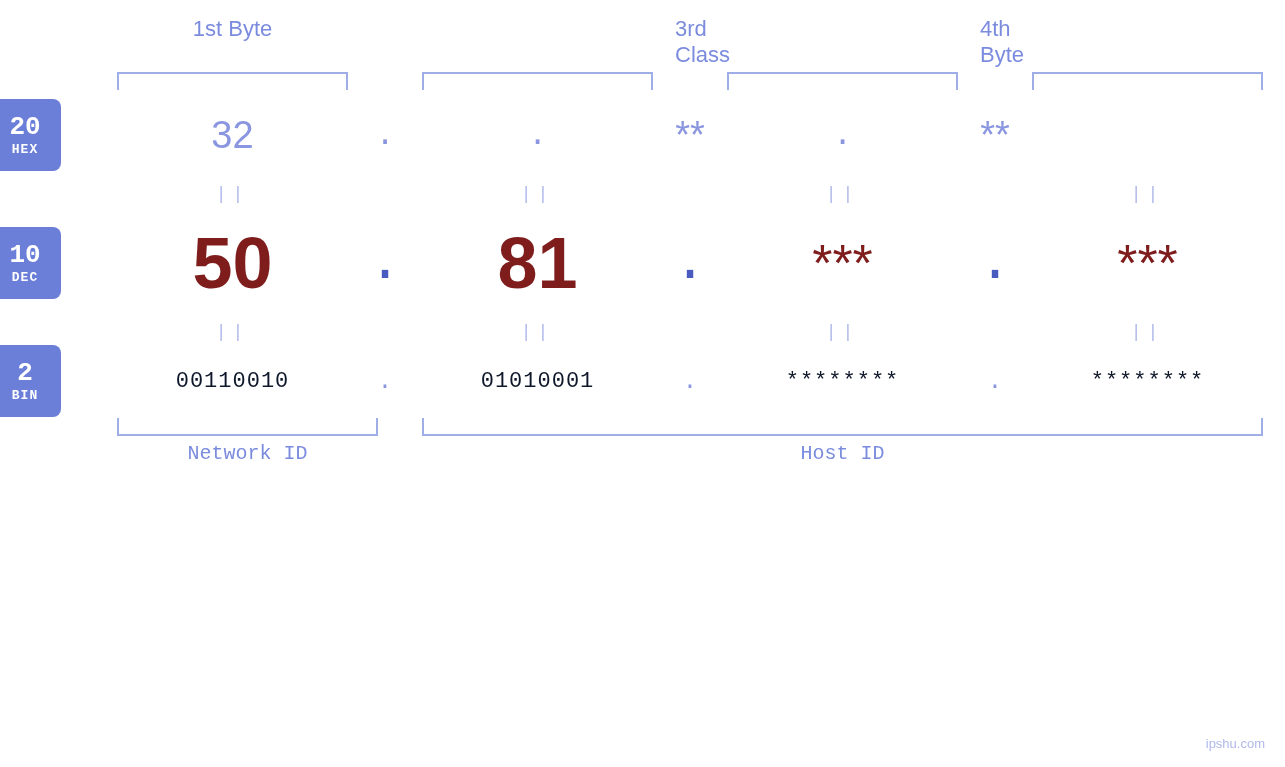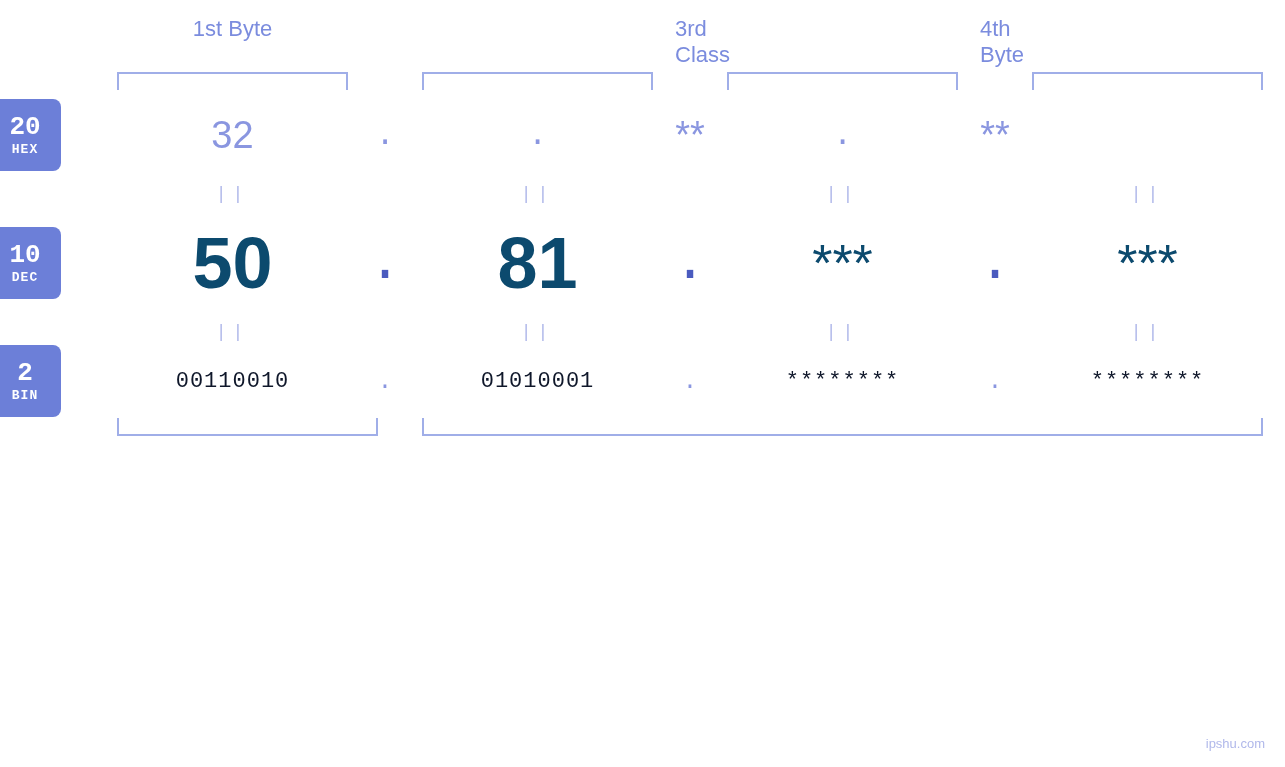--- a/index.html
+++ b/index.html
@@ -49,21 +49,21 @@
       font-size: 38px;
       color: #8a96e0;
       font-family: Arial, sans-serif;
       font-weight: 300;
     }
     .hex-sep { font-size: 32px; color: #8a96e0; }
 
     
     .dec-value {
       font-size: 72px;
-      color: #0c4a6e;
+      color: #7f1d1d;
       font-family: Arial, sans-serif;
       font-weight: bold;
     }
     .dec-sep { font-size: 56px; color: #4a5bbf; }
 
     
     .bin-value {
       font-size: 22px;
       color: #0f172a;
       letter-spacing: 1px;
@@ -363,18 +363,20 @@
   </div>
 
   <div class="bottom-bracket-section">
     <div class="bb-empty"></div>
     <div class="bb-network-bracket"></div>
     <div class="bb-host-bracket"></div>
   </div>
 
   <div class="bottom-section">
     <div class="bt-empty"></div>
+    <div class="bt-network-label">Network ID</div>
+    <div class="bt-host-label">Host ID</div>
   </div>
 
 
   <div class="watermark">ipshu.com</div>
 
 </div>
 
 </body></html>

